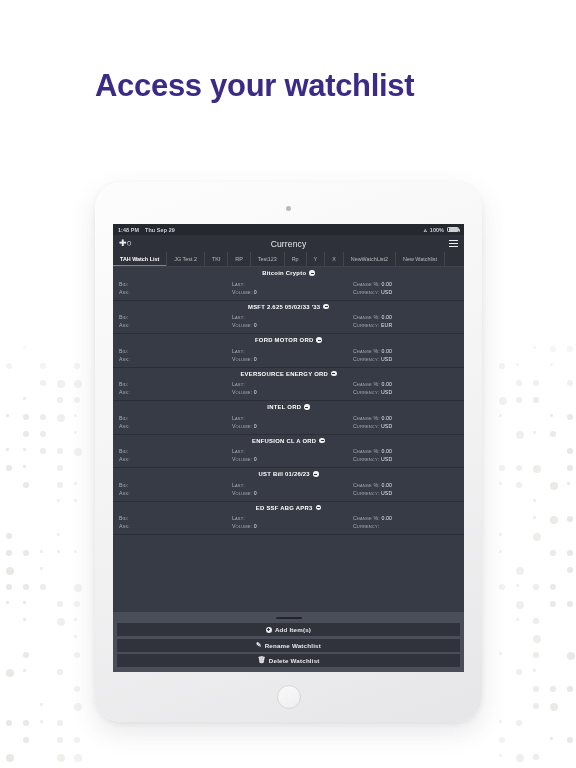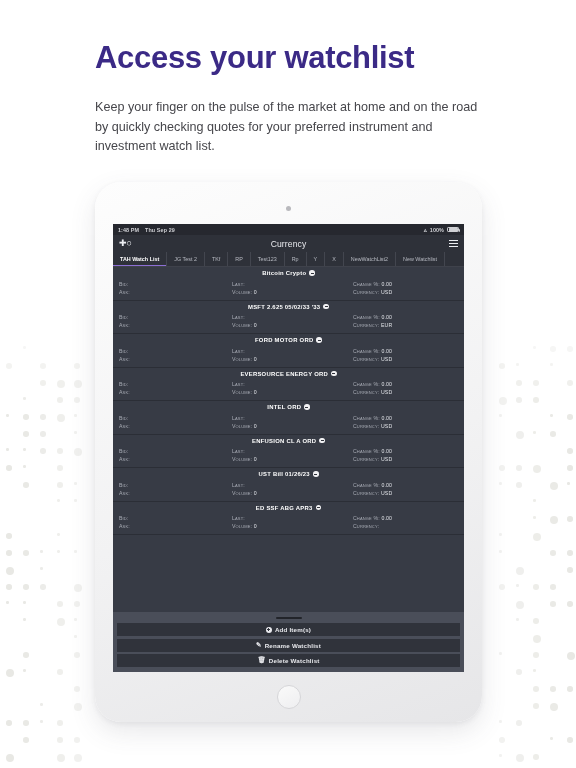--- a/index.html
+++ b/index.html
@@ -34,20 +34,21 @@
     top: 38px;
     width: 390px;
     z-index: 3;
   }
   .headline {
     font-size: 31px;
     line-height: 40px;
     font-weight: bold;
     color: #3b2a86;
     letter-spacing: -0.3px;
+    margin-top: 28px;
   }
   .subcopy {
     margin-top: 20px;
     font-size: 12.6px;
     line-height: 19.5px;
     color: #46464b;
   }
 
   
   .device {
@@ -432,21 +433,20 @@
     <div class="dot" style="left: 6px; top: 754px; width: 8px; height: 8px; background: rgb(232, 232, 228); opacity: 1;"></div>
     <div class="dot" style="left: 57px; top: 754px; width: 8px; height: 8px; background: rgb(232, 232, 228); opacity: 0.71;"></div>
     <div class="dot" style="left: 74px; top: 754px; width: 8px; height: 8px; background: rgb(232, 232, 228); opacity: 0.6;"></div>
     <div class="dot" style="left: 499px; top: 754px; width: 2.5px; height: 2.5px; background: rgb(232, 232, 228); opacity: 0.56;"></div>
     <div class="dot" style="left: 516px; top: 754px; width: 8px; height: 8px; background: rgb(232, 232, 228); opacity: 0.68;"></div>
     <div class="dot" style="left: 533px; top: 754px; width: 5.5px; height: 5.5px; background: rgb(232, 232, 228); opacity: 0.8;"></div>
   </div>
 
 <div class="copy-block">
   <div class="headline">Access your watchlist</div>
-  <div class="subcopy">Keep your finger on the pulse of the market at home and on the road by quickly checking quotes for your preferred instrument and investment watch list.</div>
 </div>
 
 <div class="device">
   <div class="device-camera"></div>
   <div class="home-button"></div>
 
   <div class="screen">
 
     <div class="status-bar">
       <span class="sb-time">1:48 PM</span>

